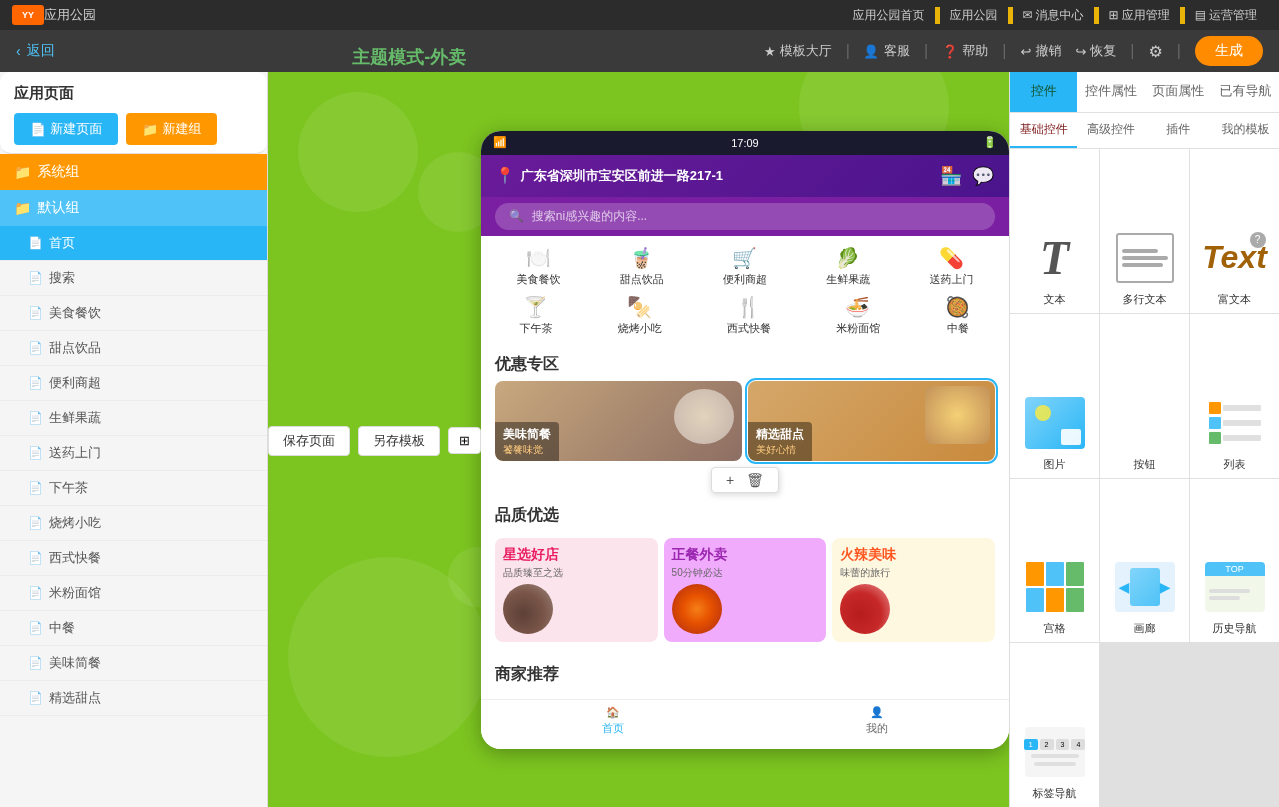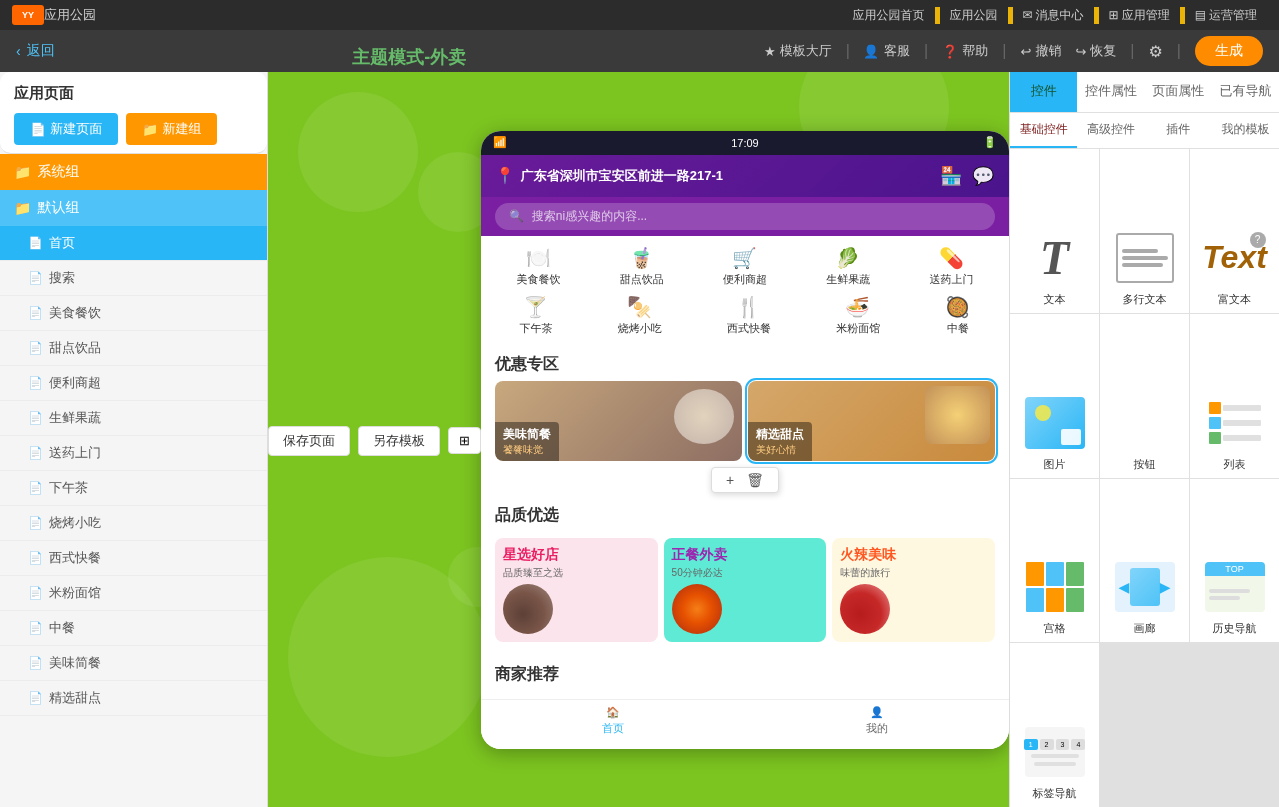--- a/index.html
+++ b/index.html
@@ -259,21 +259,21 @@
     .quality-grid { display: flex; gap: 6px; margin-top: 6px; }
     .quality-card {
       flex: 1;
       background: #fce4ec;
       border-radius: 8px;
       padding: 8px;
       min-height: 90px;
       position: relative;
       overflow: hidden;
     }
-    .quality-card:nth-child(2) { background: #5eead4; }
+    .quality-card:nth-child(2) { background: #f0abfc; }
     .quality-card:nth-child(3) { background: #fff8e1; }
     .quality-card-title { font-size: 14px; font-weight: bold; }
     .quality-card:nth-child(1) .quality-card-title { color: #e91e63; }
     .quality-card:nth-child(2) .quality-card-title { color: #9c27b0; }
     .quality-card:nth-child(3) .quality-card-title { color: #ff5722; }
     .quality-card-sub { font-size: 10px; color: #666; margin-top: 2px; }
     .merchant-section { background: white; padding: 8px 14px; }
     .phone-bottom-bar {
       background: white;
       border-top: 1px solid #eee;

